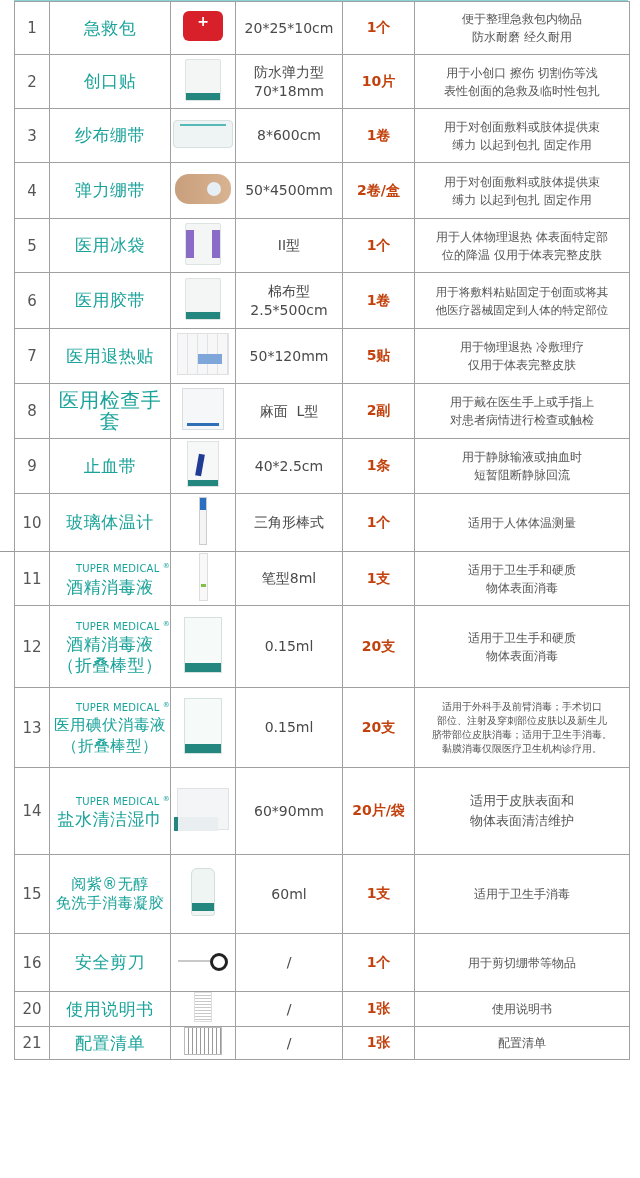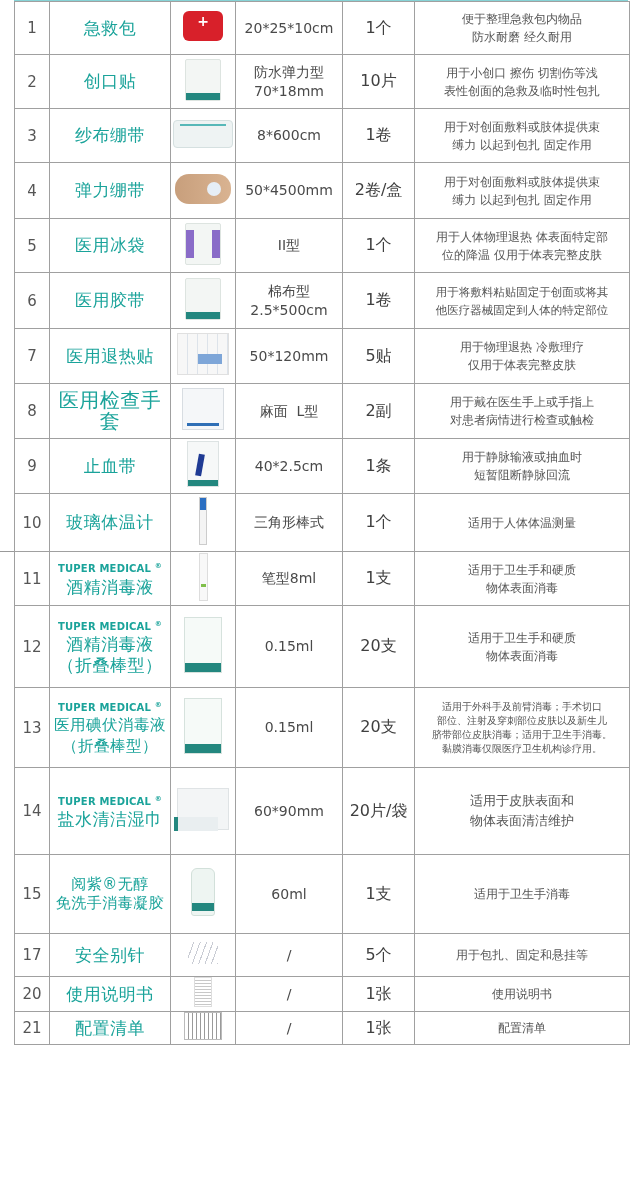--- a/index.html
+++ b/index.html
@@ -6,26 +6,26 @@
   body { width:640px; height:1178px; position:relative; overflow:hidden;
          font-family:"DejaVu Sans","Liberation Sans",sans-serif; color:#444; }
   .topline { position:absolute; left:14px; top:0; width:614px; height:2px; background:#86d3d6; }
   .extline { position:absolute; left:0; top:551px; width:14px; height:1px; background:#999; }
   table.kit { position:absolute; left:14px; top:1px; border-collapse:collapse; table-layout:fixed; width:615px; }
   table.kit td { border:1px solid #a0a0a0; padding:0; text-align:center; vertical-align:middle; overflow:hidden; }
   col.c-num { width:35px; } col.c-name { width:121px; } col.c-img { width:65px; }
   col.c-spec { width:107px; } col.c-qty { width:72px; } col.c-desc { width:215px; }
   .num { font-size:15px; color:#555; }
   .name { color:#1aa39a; font-size:17px; line-height:21px; font-weight:500; letter-spacing:0.5px; }
-  .name .brand { display:block; font-size:10px; line-height:14px; font-weight:bold; letter-spacing:0.2px; }
+  .name .brand { display:block; font-size:10px; line-height:14px; font-weight:normal; letter-spacing:0.2px;text-align:right; }
   .name .brand sup { font-size:7px; }
   .name .line { display:block; }
   .name.small { font-size:15px; line-height:19px; }
   .spec { font-size:14px; color:#4a4a4a; line-height:19px; }
-  .qty { font-size:16px; color:#404040; }
+  .qty { font-size:14px; color:#c2410c;font-weight:bold; }
   .desc { font-size:12px; color:#555; line-height:18px;margin-left:48px; }
   .desc.tiny { font-size:10px; line-height:14px; }
   .desc .line { display:block; }
   .img { display:inline-block; position:relative; }
   
   .ic-bag { width:40px; height:30px; background:#d8202a; border-radius:6px; }
   .ic-bag::after { content:"+"; position:absolute; left:0; right:0; top:2px; color:#fff; font-size:14px; font-weight:bold; }
   .ic-box { width:34px; height:40px; background:#f3f6f4; border:1px solid #dde4e0; border-radius:2px; }
   .ic-box.teal::after { content:""; position:absolute; left:0; right:0; bottom:0; height:7px; background:#23877f; }
   .ic-box.purple::before { content:""; position:absolute; left:0; top:6px; width:8px; height:28px; background:#8a6cc8; }
@@ -296,33 +296,33 @@
           <span class="line">免洗手消毒凝胶</span>
         </td>
       <td><span class="img ic-bottle"></span></td>
       <td class="spec"><span>60ml</span></td>
       <td class="qty">1支</td>
       <td class="desc">
           <span class="line">适用于卫生手消毒</span>
         </td>
     </tr>
 
-
-    <tr style="height:43px">
-      <td class="num">17</td>
-      <td class="name">
-          <span class="line">安全别针</span>
-        </td>
-      <td><span class="img ic-pins"></span></td>
+    <tr style="height:58px">
+      <td class="num">16</td>
+      <td class="name">
+          <span class="line">安全剪刀</span>
+        </td>
+      <td><span class="img ic-scissors"></span></td>
       <td class="spec"><span>/</span></td>
-      <td class="qty">5个</td>
-      <td class="desc">
-          <span class="line">用于包扎、固定和悬挂等</span>
-        </td>
-    </tr>
+      <td class="qty">1个</td>
+      <td class="desc">
+          <span class="line">用于剪切绷带等物品</span>
+        </td>
+    </tr>
+
 
 
 
     <tr style="height:33px">
       <td class="num">20</td>
       <td class="name">
           <span class="line">使用说明书</span>
         </td>
       <td><span class="img ic-manual"></span></td>
       <td class="spec"><span>/</span></td>

